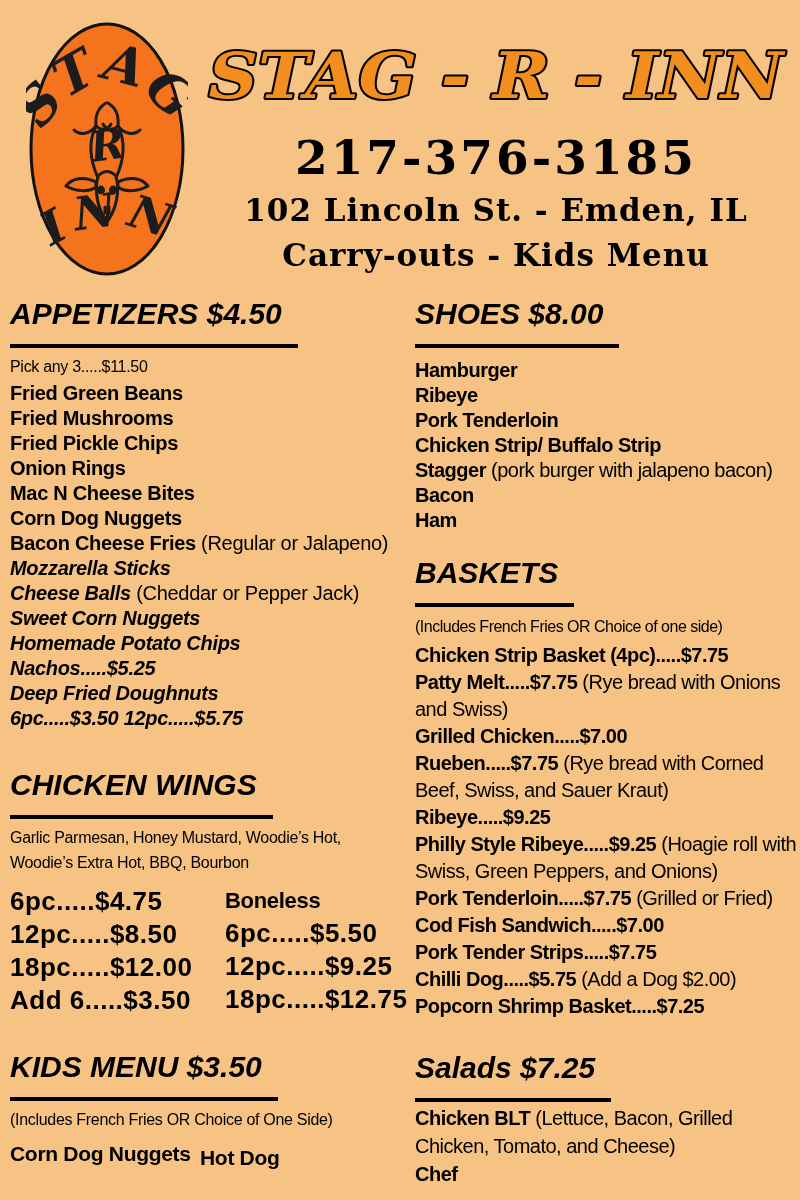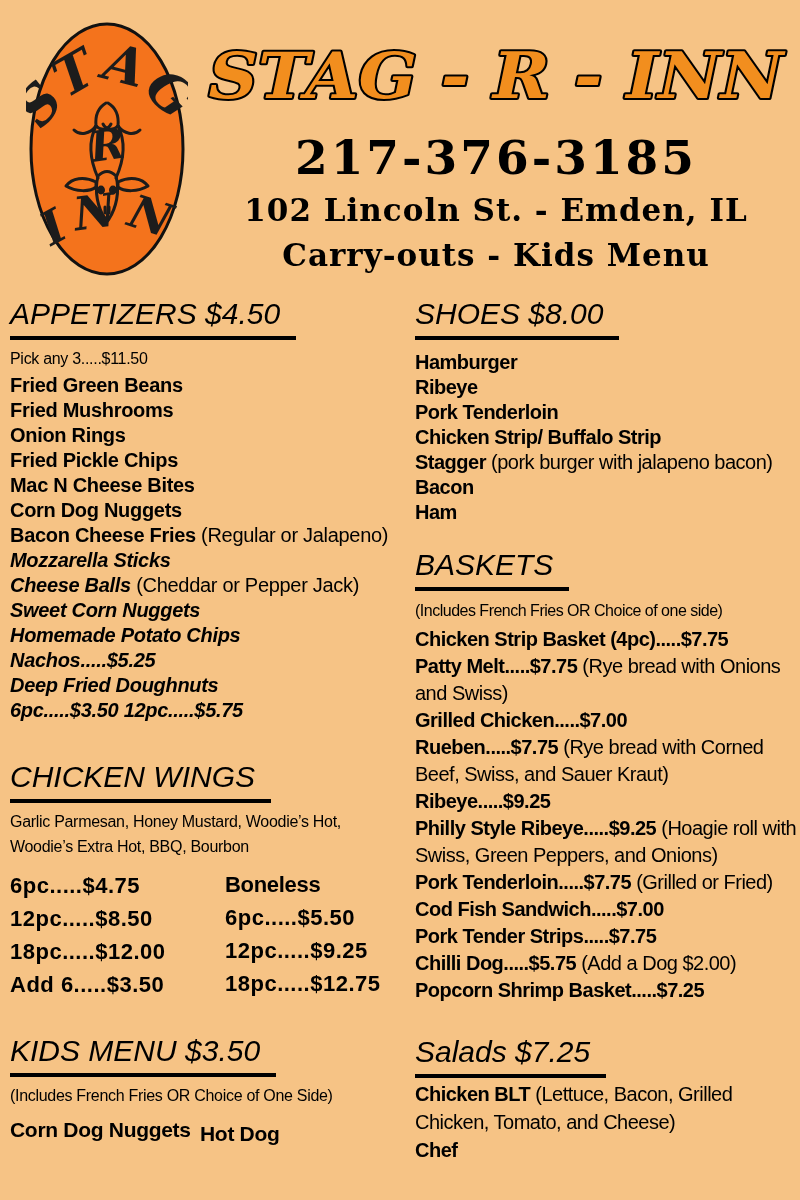--- a/index.html
+++ b/index.html
@@ -18,44 +18,44 @@
   .address { top:192px; font-size:31px; letter-spacing:1px; }
   .tagline { top:237px; font-size:31px; letter-spacing:1px; }
 
   
   .col { position:absolute; top:296px; }
   .col-left  { left:10px;  width:404px; }
   .col-right { left:415px; width:385px; }
 
   .section { margin:0; }
   .section-title {
-    display:inline-block; font-size:30px; font-weight:normal; font-style:italic;
+    display:inline-block; font-size:30px; font-weight:bold; font-style:italic;
     letter-spacing:0; line-height:36px; border-bottom:4px solid #000;
-    padding:0 16px 4px 0; margin:0;
+    padding:0 16px 12px 0; margin:0;
   }
 
   .note { font-size:16px; line-height:25px; font-weight:normal; letter-spacing:-0.3px; margin-top:6px; }
   .col-right .note { line-height:27px; letter-spacing:-0.5px; }
 
   .menu-list { margin-top:2px; }
   .menu-line { font-size:20px; line-height:25px; font-weight:bold; letter-spacing:-0.3px; }
   .col-right .menu-line { letter-spacing:-0.5px; }
   .list-shoes .menu-line { line-height:25px; }
   .list-baskets .menu-line { line-height:27px; }
   .list-salads .menu-line { line-height:28px; }
   .menu-line .item-desc { font-weight:normal; }
   .menu-line .italic { font-style:italic; }
 
   .sec-wings   { margin-top:36px; }
   .flavors { max-width:375px; }
   .wings-cols { display:flex; margin-top:10px; }
   .wings-col1 { width:215px; }
   .wings-col2 { width:185px; }
   .col-head { font-size:22px; font-weight:bold; line-height:32px; letter-spacing:-0.3px; }
-  .wings-line { font-size:22px; font-weight:bold; line-height:33px; letter-spacing:0.5px; }
+  .wings-line { font-size:26px; font-weight:bold; line-height:33px; letter-spacing:0.5px; }
 
   .sec-kids { margin-top:32px; }
   .kids-cols { display:flex; margin-top:6px; }
   .kids-col1 { width:190px; }
   .kids-col2 { width:214px; padding-top:4px; }
   .kids-line { font-size:21px; font-weight:bold; line-height:31px; letter-spacing:-0.3px; }
 
   .sec-baskets { margin-top:22px; }
   .sec-salads  { margin-top:30px; }
   .list-shoes  { margin-top:10px; }
@@ -105,22 +105,22 @@
   <div class="head-line tagline">Carry-outs - Kids Menu</div>
 
   <div class="col col-left">
 
     <div class="section sec-appetizers">
       <h2 class="section-title">APPETIZERS $4.50</h2>
       <div class="note">Pick any 3.....$11.50</div>
       <div class="menu-list list-appetizers">
           <div class="menu-line"><span class="item-name">Fried Green Beans</span></div>
           <div class="menu-line"><span class="item-name">Fried Mushrooms</span></div>
+          <div class="menu-line"><span class="item-name">Fried Pickle Chips</span></div>
           <div class="menu-line"><span class="item-name">Onion Rings</span></div>
-          <div class="menu-line"><span class="item-name">Fried Pickle Chips</span></div>
           <div class="menu-line"><span class="item-name">Mac N Cheese Bites</span></div>
           <div class="menu-line"><span class="item-name">Corn Dog Nuggets</span></div>
           <div class="menu-line"><span class="item-name">Bacon Cheese Fries</span><span class="item-desc"> (Regular or Jalapeno)</span></div>
           <div class="menu-line"><span class="item-name italic">Mozzarella Sticks</span></div>
           <div class="menu-line"><span class="item-name italic">Cheese Balls</span><span class="item-desc"> (Cheddar or Pepper Jack)</span></div>
           <div class="menu-line"><span class="item-name italic">Sweet Corn Nuggets</span></div>
           <div class="menu-line"><span class="item-name italic">Homemade Potato Chips</span></div>
           <div class="menu-line"><span class="item-name italic">Nachos.....$5.25</span></div>
           <div class="menu-line"><span class="item-name italic">Deep Fried Doughnuts</span></div>
           <div class="menu-line"><span class="item-name italic">6pc.....$3.50 12pc.....$5.75</span></div>

